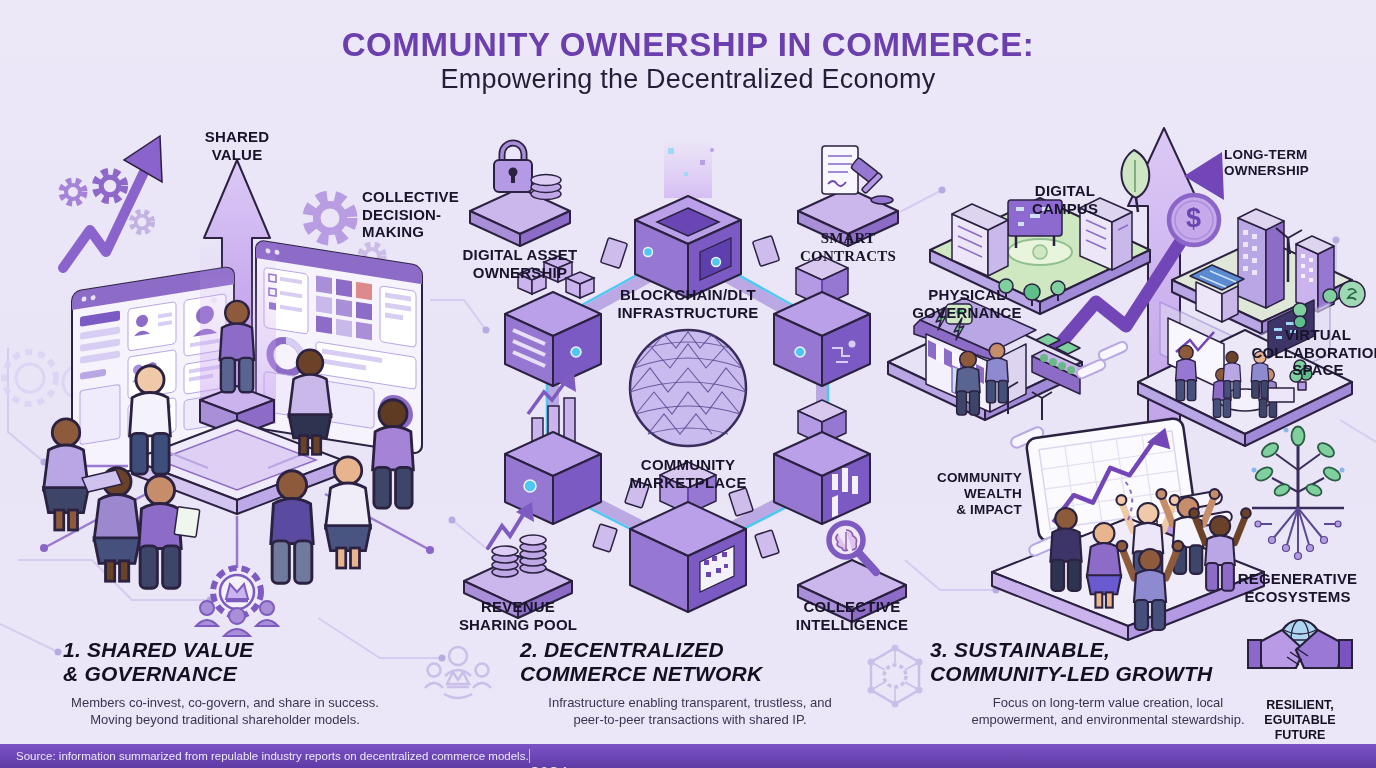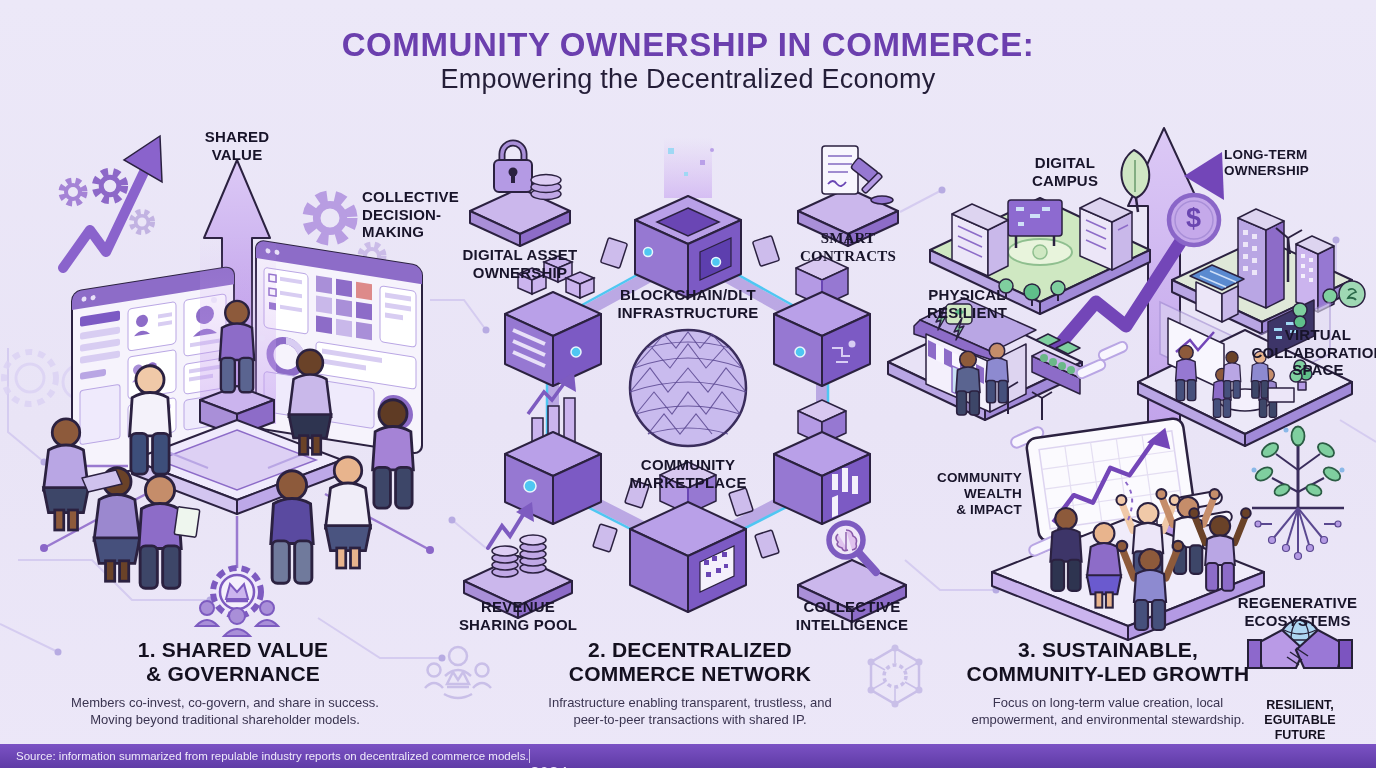--- a/index.html
+++ b/index.html
@@ -9,21 +9,21 @@
   .art{position:absolute;left:0;top:0;z-index:1;}
   .txt{position:absolute;z-index:2;}
   .title1{left:0;top:26px;width:1376px;text-align:center;font-size:33px;font-weight:800;
     color:#6b3fae;letter-spacing:.6px;}
   .title2{left:0;top:64px;width:1376px;text-align:center;font-size:27px;font-weight:500;
     color:#241e38;letter-spacing:.2px;}
   .lab{position:absolute;z-index:2;font-size:15px;font-weight:800;line-height:1.18;
     color:#18142a;white-space:pre-line;letter-spacing:.2px;}
   .c{text-align:center}.r{text-align:right}
   .shead{position:absolute;z-index:2;font-size:21px;font-weight:800;line-height:1.16;
-    color:#14101f;text-align:center;white-space:pre-line;letter-spacing:.2px;}
+    color:#14101f;white-space:pre-line;letter-spacing:.2px;font-style:italic;}
   .sdesc{position:absolute;z-index:2;font-size:13px;font-weight:400;line-height:1.32;
     color:#3a3450;text-align:center;white-space:pre-line;}
   .badge-lab{position:absolute;z-index:2;font-size:12.5px;font-weight:800;line-height:1.2;
     color:#14101f;text-align:center;white-space:pre-line;}
   .dollar{position:absolute;z-index:2;font-size:27px;font-weight:800;color:#6a46b0;}
   .footer{position:absolute;left:0;bottom:0;width:1376px;height:24px;z-index:3;
     background:linear-gradient(180deg,#7b52c4,#5f3ba6);display:flex;align-items:center;
     gap:0;padding-left:16px;box-sizing:border-box;}
   .footer .src{font-size:11.5px;color:#efe9fb;}
   .footer .sep{width:1.5px;height:14px;background:#cdbdec;}
@@ -799,33 +799,33 @@
 INFRASTRUCTURE</div>
 <div class="lab c" style="left:783px;top:230px;width:130px;font-family:Liberation Serif, serif;">SMART
 CONTRACTS</div>
 <div class="lab c" style="left:613px;top:456px;width:150px;">COMMUNITY
 MARKETPLACE</div>
 <div class="lab c" style="left:448px;top:598px;width:140px;">REVENUE
 SHARING POOL</div>
 <div class="lab c" style="left:782px;top:598px;width:140px;">COLLECTIVE
 INTELLIGENCE</div>
 
-<div class="lab c" style="left:1000px;top:154px;width:130px;">DIGITAL
+<div class="lab c" style="left:1000px;top:182px;width:130px;">DIGITAL
 CAMPUS</div>
 <div class="lab" style="left:1224px;top:147px;width:130px;font-size:13.5px;">LONG-TERM
 OWNERSHIP</div>
 <div class="lab c" style="left:908px;top:286px;width:118px;">PHYSICAL
-RESILIENT</div>
+GOVERNANCE</div>
 <div class="lab c" style="left:1243px;top:326px;width:150px;">VIRTUAL
 COLLABORATION
 SPACE</div>
 <div class="lab r" style="left:920px;top:470px;width:102px;font-size:13.5px;">COMMUNITY
 WEALTH
 &amp; IMPACT</div>
-<div class="lab c" style="left:1230px;top:570px;width:135px;margin-top:24px;">REGENERATIVE
+<div class="lab c" style="left:1230px;top:570px;width:135px;">REGENERATIVE
 ECOSYSTEMS</div>
 <div class="dollar" style="left:1186px;top:203px;">$</div>
 
 <div class="shead" style="left:63px;top:638px;width:340px;">1. SHARED VALUE
 &amp; GOVERNANCE</div>
 <div class="sdesc" style="left:40px;top:694px;width:370px;">Members co-invest, co-govern, and share in success.
 Moving beyond traditional shareholder models.</div>
 
 <div class="shead" style="left:520px;top:638px;width:340px;">2. DECENTRALIZED
 COMMERCE NETWORK</div>

